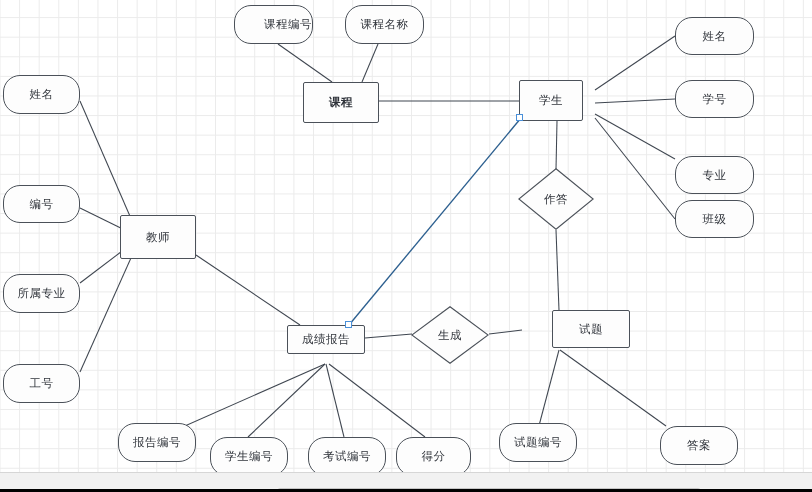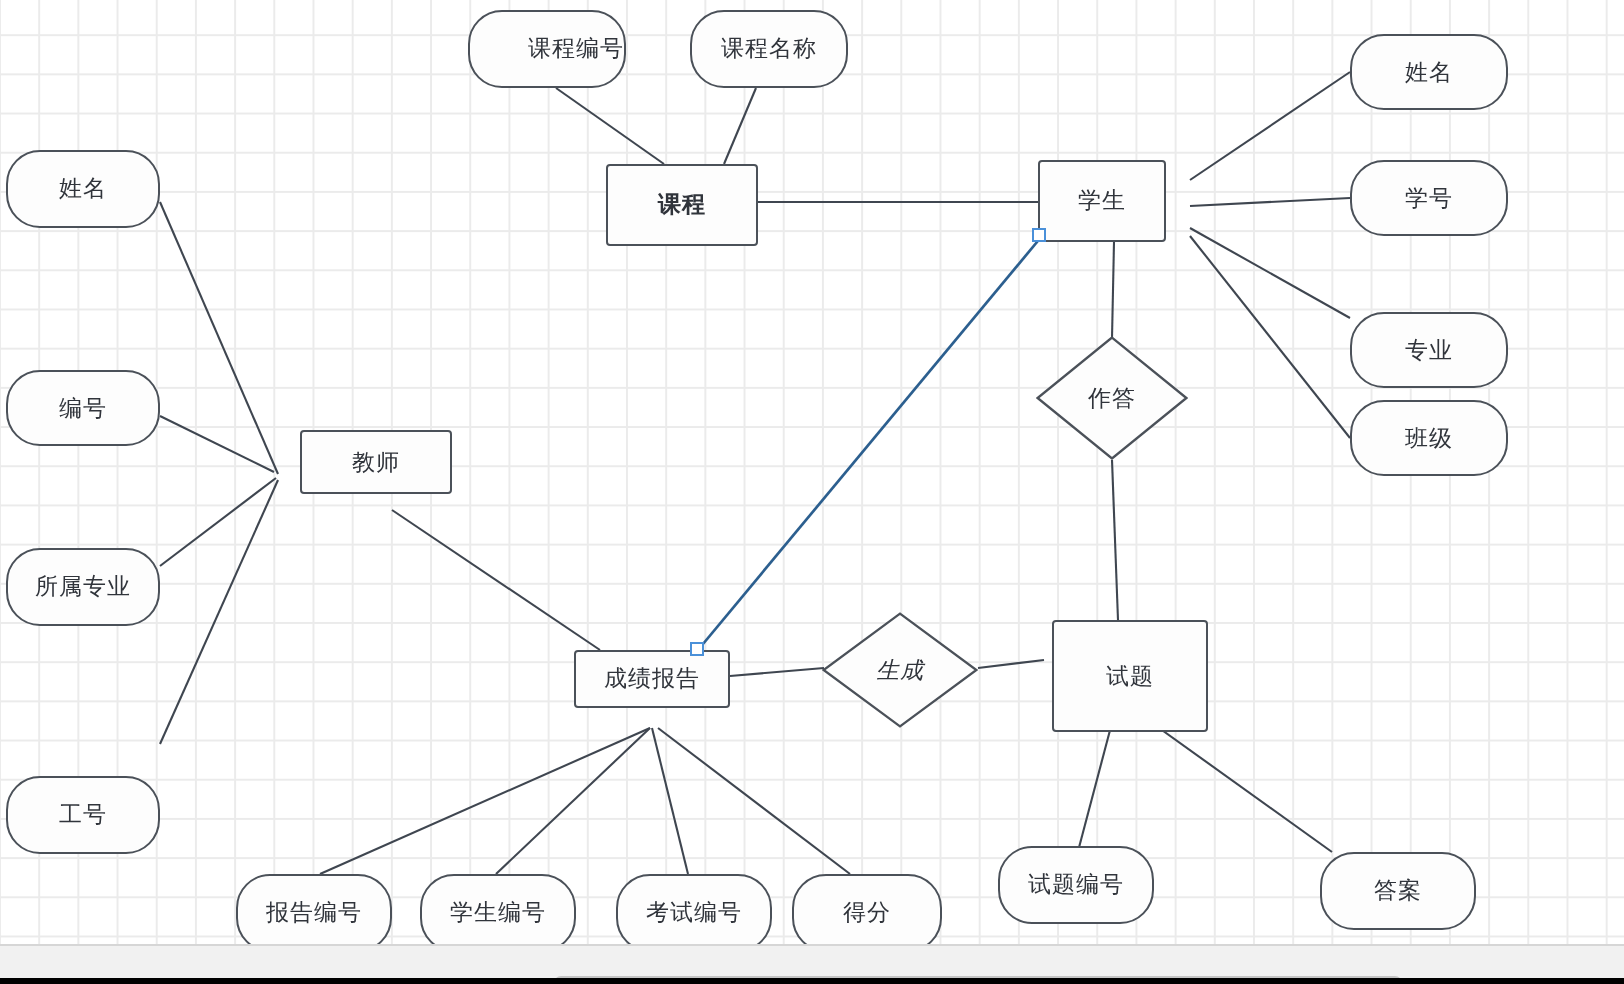--- a/index.html
+++ b/index.html
@@ -104,27 +104,27 @@
         <line x1="559" y1="350" x2="536" y2="437" stroke="#3f4650" stroke-width="1.05"></line>
         <line x1="560" y1="350" x2="666" y2="426" stroke="#3f4650" stroke-width="1.05"></line>
       </svg>
     <div id="nodes">
         <div class="node entity" style="left: 303px; top: 82px; width: 76px; height: 41px; font-weight: bold;">
           <span>课程</span>
         </div>
         <div class="node entity" style="left: 519px; top: 80px; width: 64px; height: 41px;">
           <span>学生</span>
         </div>
-        <div class="node entity" style="left: 150px; top: 215px; width: 76px; height: 32px;">
+        <div class="node entity" style="left: 120px; top: 215px; width: 76px; height: 44px;">
           <span>教师</span>
         </div>
         <div class="node entity" style="left: 287px; top: 325px; width: 78px; height: 29px;">
           <span>成绩报告</span>
         </div>
-        <div class="node entity" style="left: 526px; top: 310px; width: 78px; height: 56px; text-align: center;">
+        <div class="node entity" style="left: 552px; top: 310px; width: 78px; height: 38px; text-align: center;">
           <span>试题</span>
         </div>
         <div class="node attr" style="left: 234px; top: 5px; width: 79px; height: 39px; justify-content: flex-end;">
           <span>课程编号</span>
         </div>
         <div class="node attr" style="left: 345px; top: 5px; width: 79px; height: 39px;">
           <span>课程名称</span>
         </div>
         <div class="node attr" style="left: 675px; top: 17px; width: 79px; height: 38px;">
           <span>姓名</span>
@@ -140,24 +140,24 @@
         </div>
         <div class="node attr" style="left: 3px; top: 75px; width: 77px; height: 39px;">
           <span>姓名</span>
         </div>
         <div class="node attr" style="left: 3px; top: 185px; width: 77px; height: 38px; align-items: center;">
           <span>编号</span>
         </div>
         <div class="node attr" style="left: 3px; top: 274px; width: 77px; height: 39px;">
           <span>所属专业</span>
         </div>
-        <div class="node attr" style="left: 3px; top: 364px; width: 77px; height: 39px; margin-top: 24px;">
+        <div class="node attr" style="left: 3px; top: 364px; width: 77px; height: 39px;">
           <span>工号</span>
         </div>
-        <div class="node attr" style="left: 118px; top: 437px; width: 78px; height: 39px;">
+        <div class="node attr" style="left: 118px; top: 423px; width: 78px; height: 39px;">
           <span>报告编号</span>
         </div>
         <div class="node attr" style="left: 210px; top: 437px; width: 78px; height: 39px;">
           <span>学生编号</span>
         </div>
         <div class="node attr" style="left: 308px; top: 437px; width: 78px; height: 39px;">
           <span>考试编号</span>
         </div>
         <div class="node attr" style="left: 396px; top: 437px; width: 75px; height: 39px;">
           <span>得分</span>
@@ -167,21 +167,21 @@
         </div>
         <div class="node attr" style="left: 660px; top: 426px; width: 78px; height: 39px;">
           <span>答案</span>
         </div>
         <div class="node rel" style="left: 518px; top: 168px; width: 76px; height: 62px;">
           <svg class="diamond-svg" width="76" height="62" viewBox="0 0 76 62">
             <polygon points="38,0.8 75.2,31 38,61.2 0.8,31" fill="#fdfdfd" stroke="#4b5159" stroke-width="1.15"></polygon>
           </svg>
           <span class="rel-label">作答</span>
         </div>
-        <div class="node rel" style="left: 411px; top: 306px; width: 78px; height: 58px; font-style: italic;">
+        <div class="node rel" style="left: 411px; top: 306px; width: 78px; height: 58px;">
           <svg class="diamond-svg" width="78" height="58" viewBox="0 0 78 58">
             <polygon points="39,0.8 77.2,29 39,57.2 0.8,29" fill="#fdfdfd" stroke="#4b5159" stroke-width="1.15"></polygon>
           </svg>
           <span class="rel-label">生成</span>
         </div>
       </div>
   <div class="handle" style="left: 345px; top: 321px;"></div>
       <div class="handle" style="left: 516px; top: 114px;"></div>
     </div>
 

